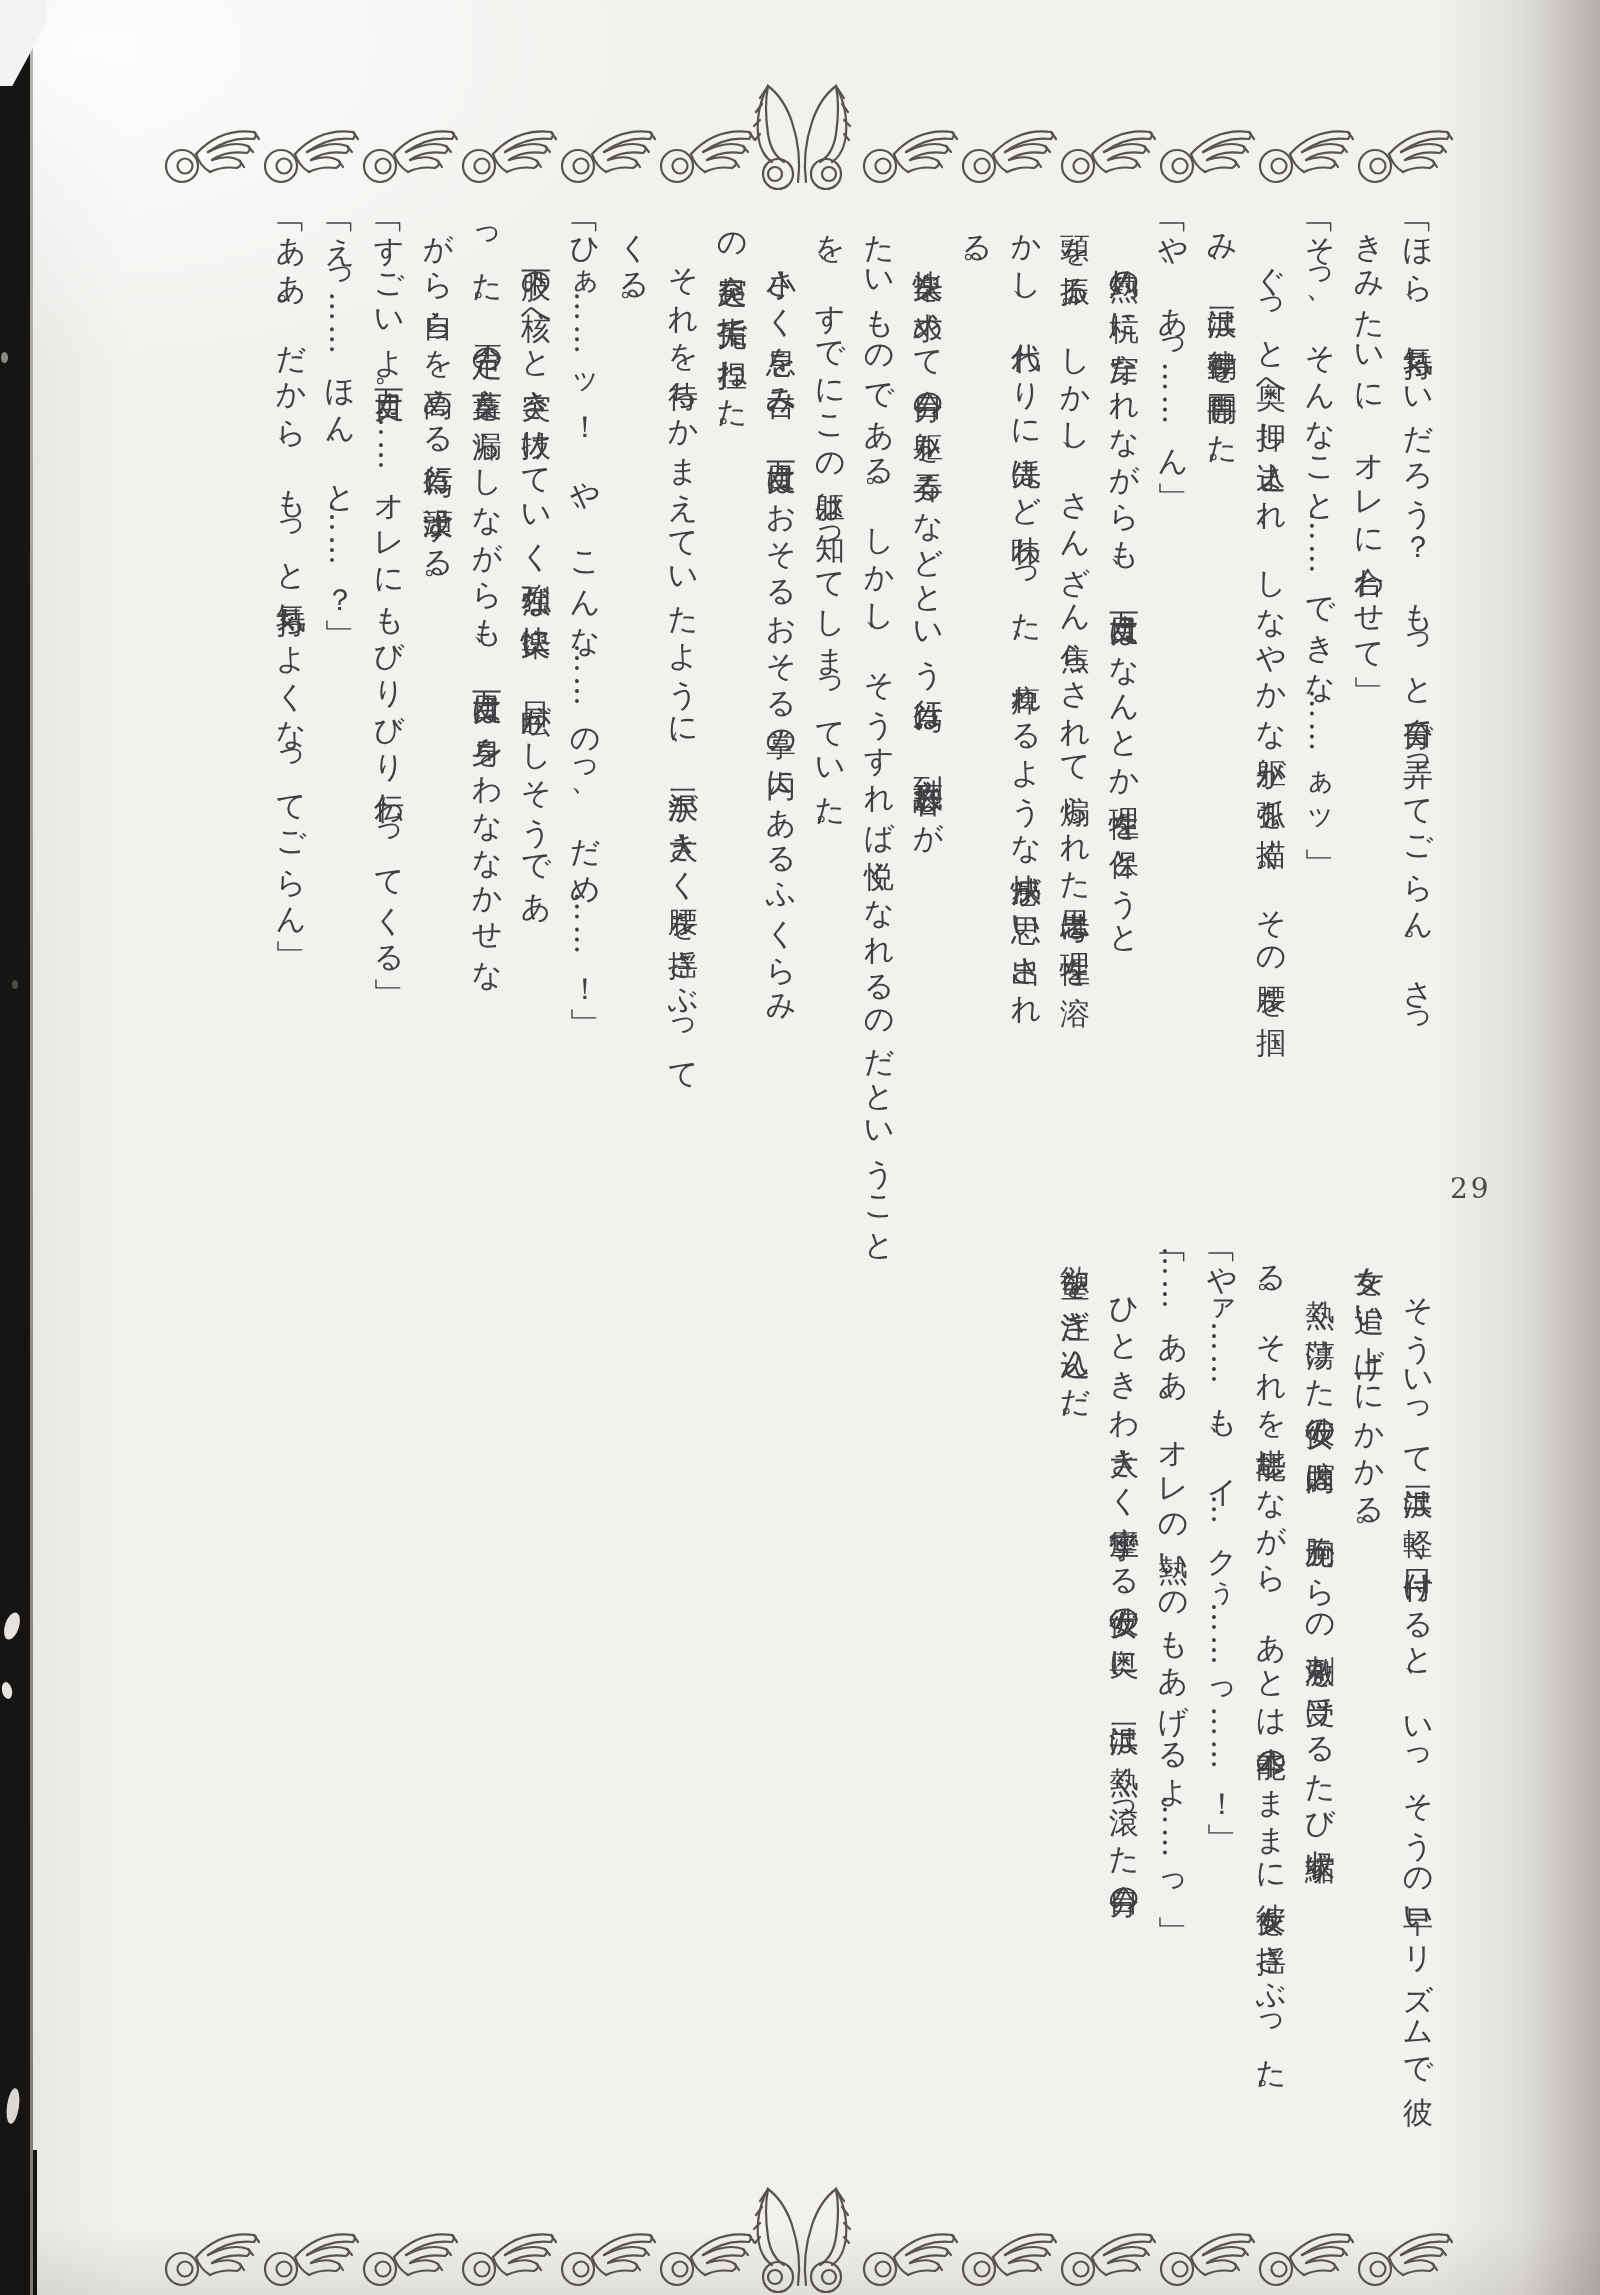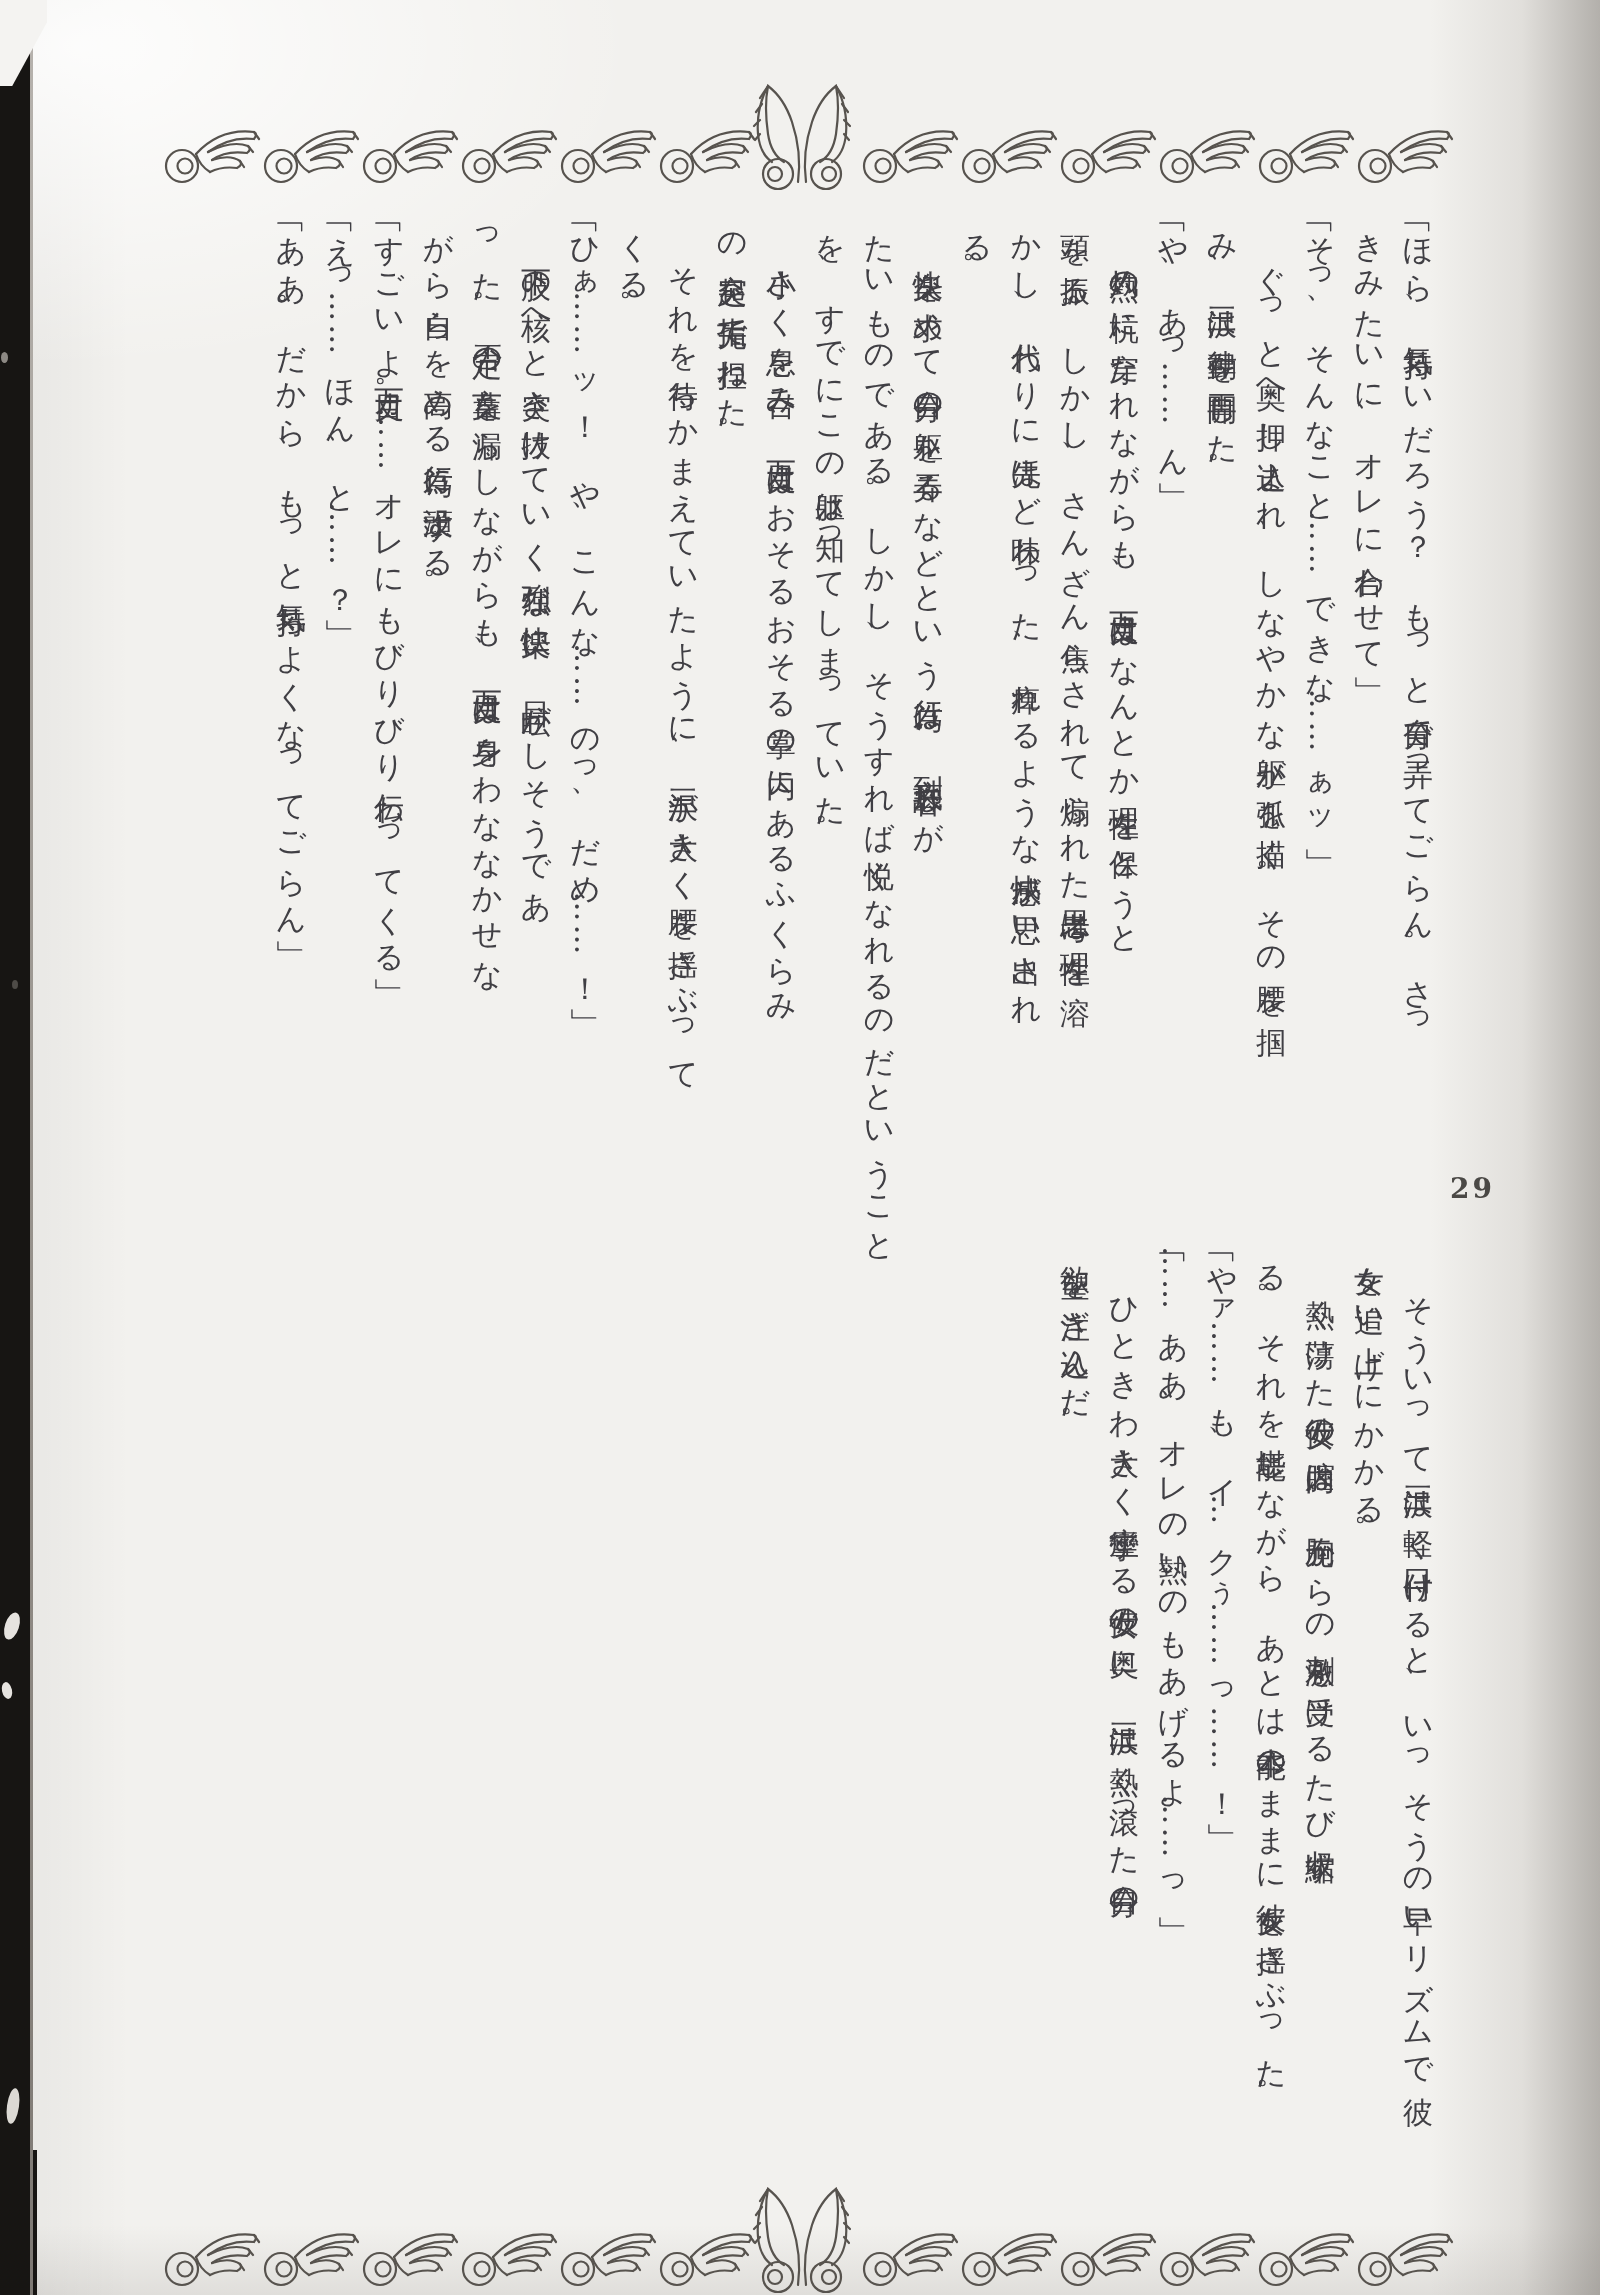--- a/index.html
+++ b/index.html
@@ -42,21 +42,21 @@
     writing-mode:vertical-rl;text-orientation:mixed;
     color:#403f44;font-size:30px;letter-spacing:3px;line-height:49px;
     white-space:nowrap;
   }
   .vblock.top-block{top:213px;height:985px;}
   .vblock.bottom-block{top:1243px;height:1000px;}
   .vline{display:block;}
 
   .pagenum{
     position:absolute;left:1450px;top:1172px;
-    font-size:28px;color:#4a4845;letter-spacing:3px;font-weight:bold;
+    font-size:28px;color:#4a4845;letter-spacing:3px;font-weight:normal;
   }
 </style>
 </head>
 <body>
 
 <div class="page">
 
   <svg class="border-svg top" viewBox="0 0 1310 110">
     <defs>
       <g id="wing-unit" fill="none" stroke="#57534e" stroke-width="2.2" stroke-linecap="round">

